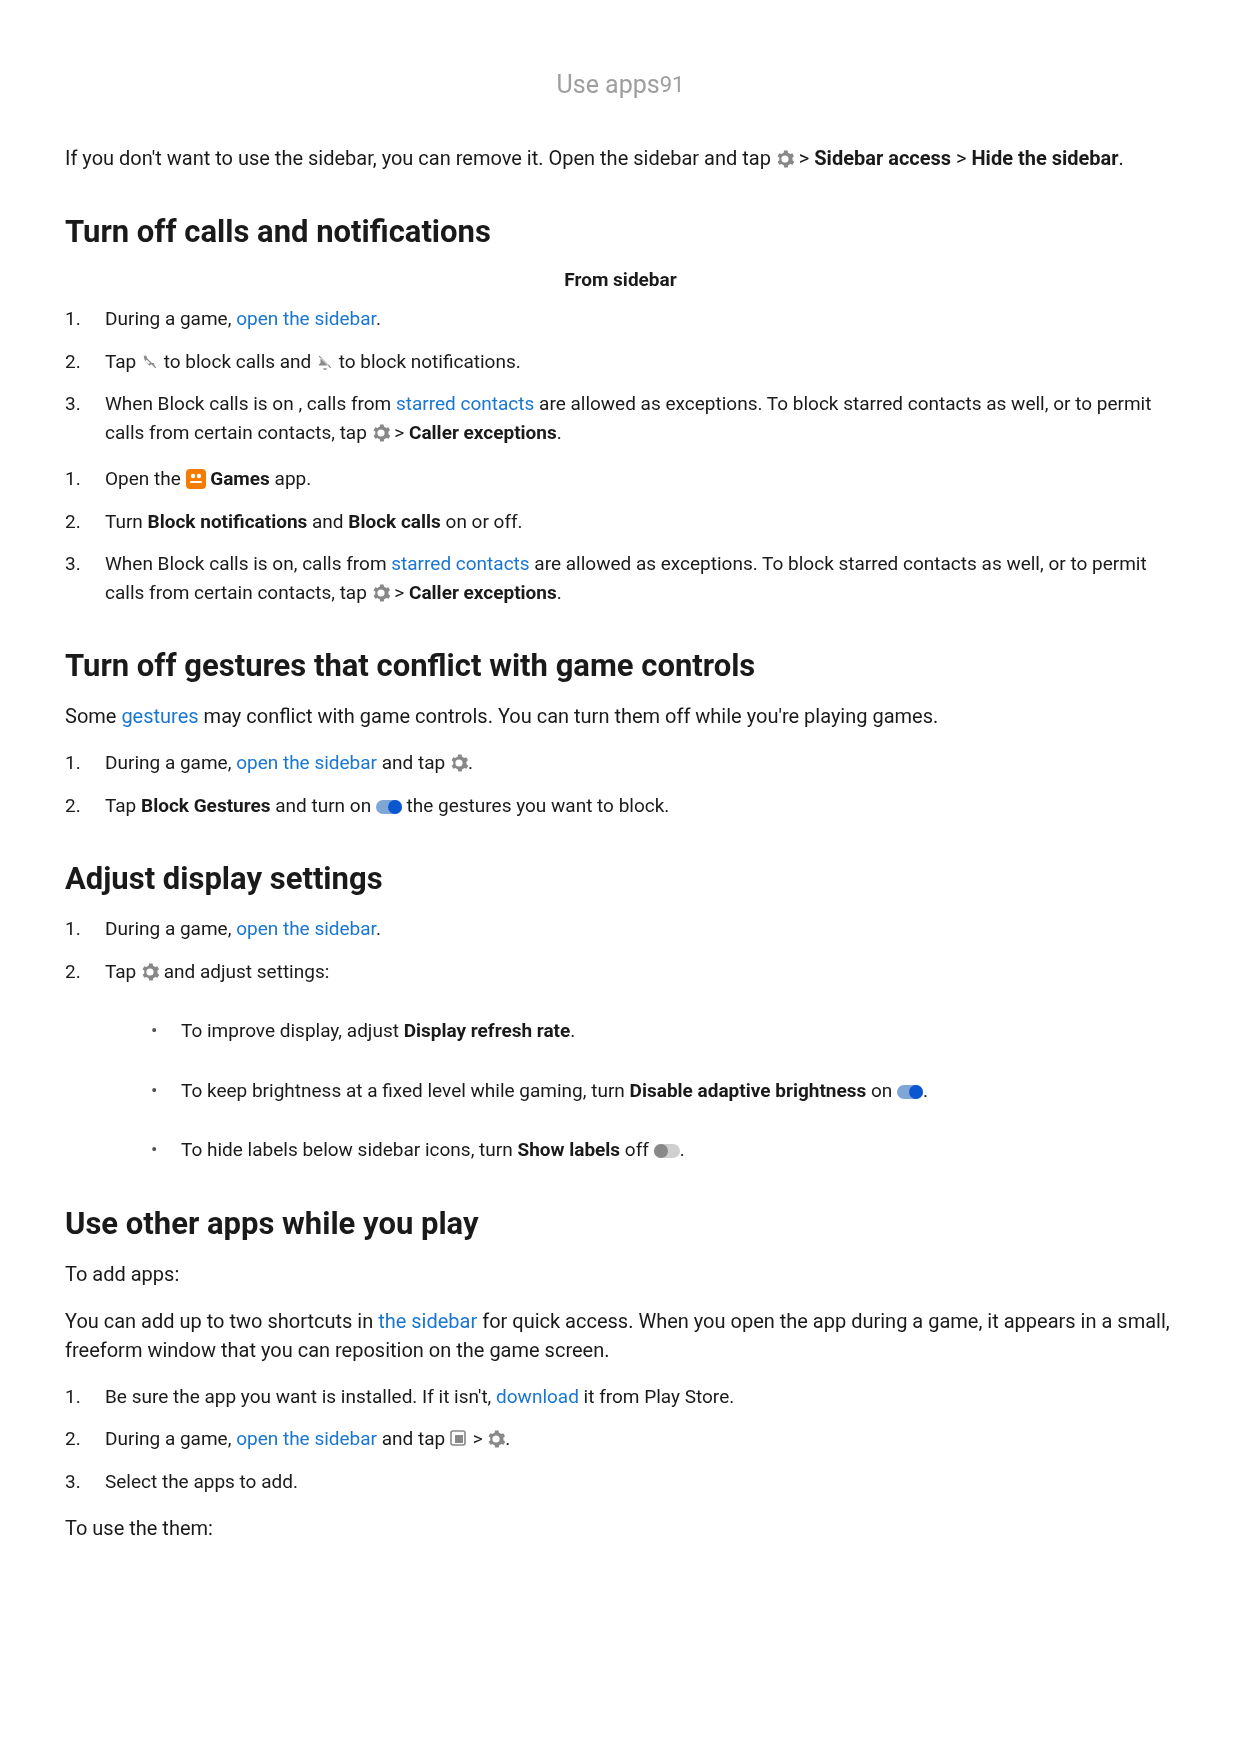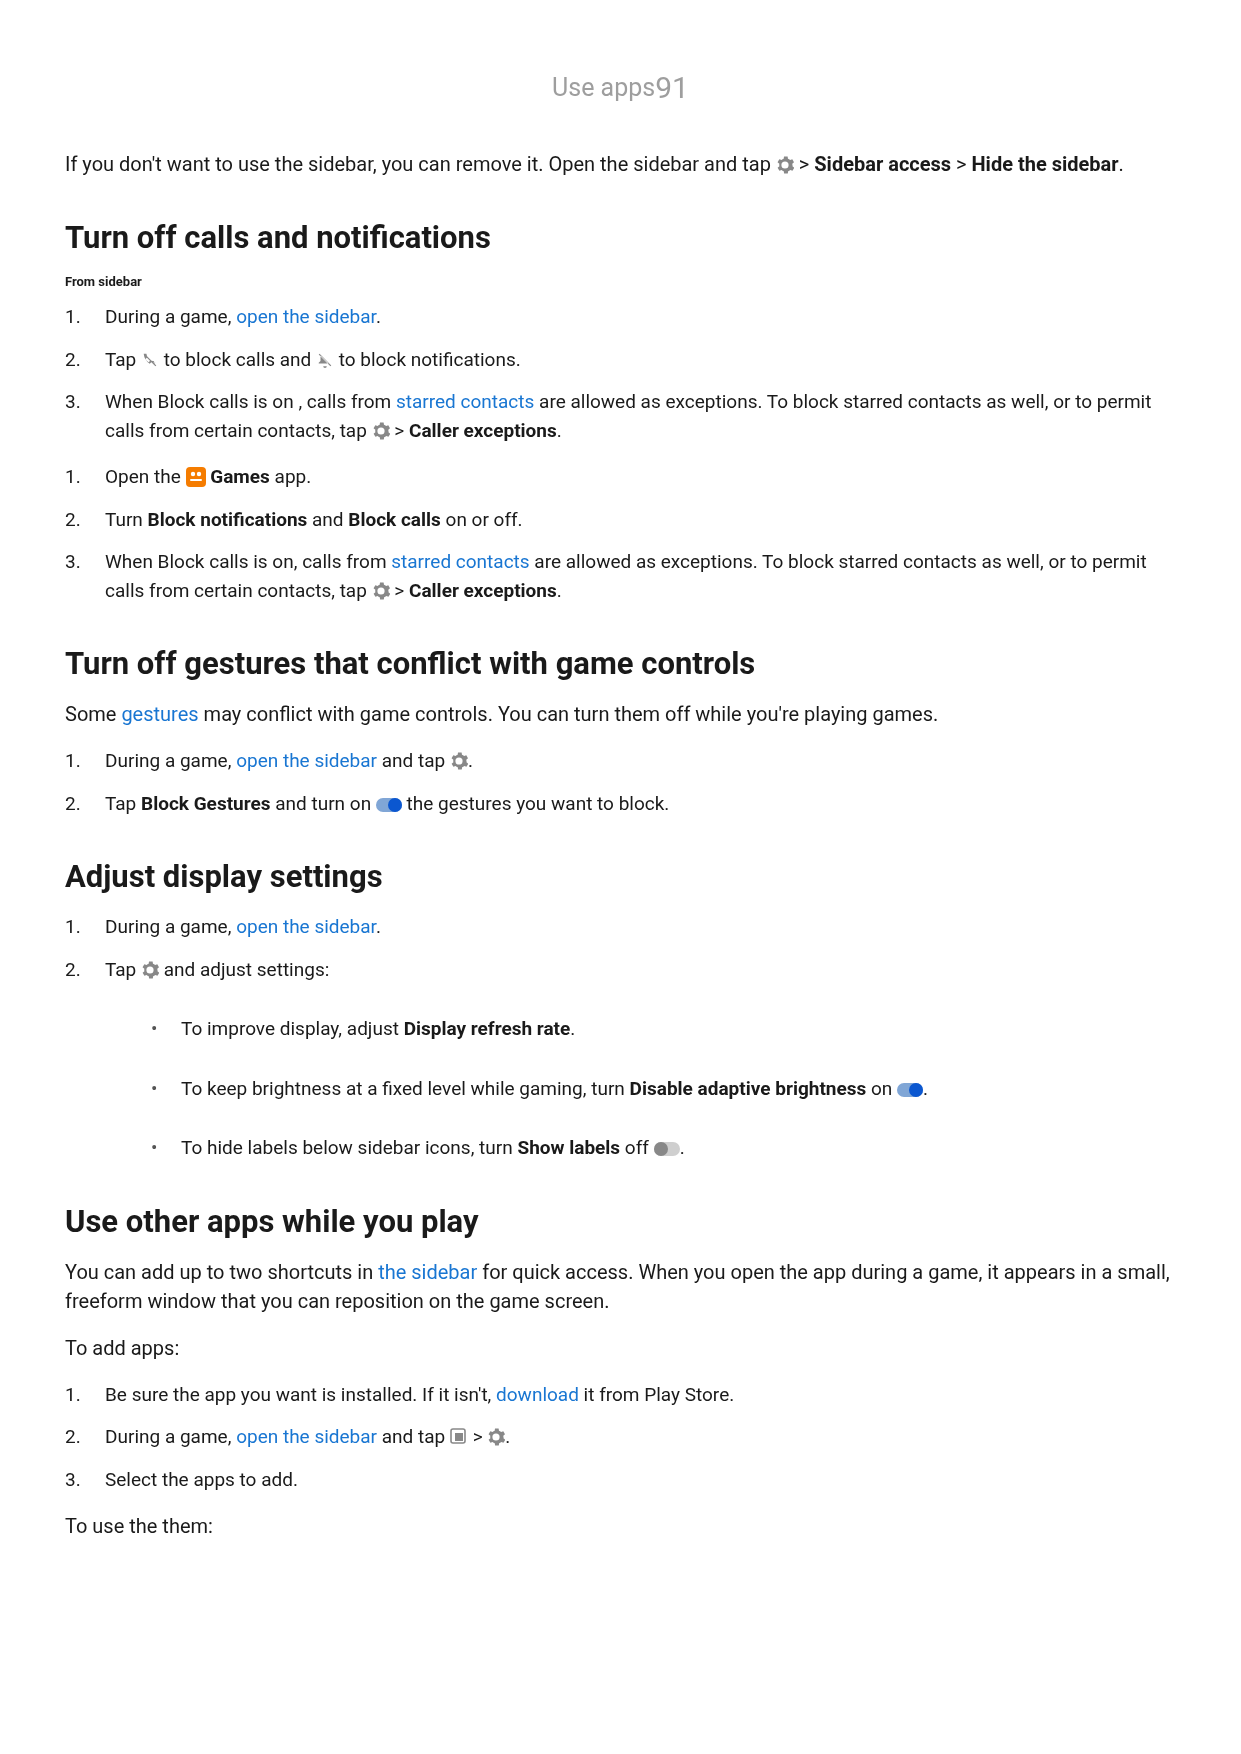--- a/index.html
+++ b/index.html
@@ -19,30 +19,31 @@
   .header {
     display: flex;
     justify-content: center;
     align-items: center;
     color: #9e9e9e;
     font-size: 25px;
     font-weight: 400;
     margin-bottom: 45px;
   }
   .header-left {}
-  .header-right { font-size: 30px; }
+  .header-right { font-size: 22px; }
   h2 {
     font-size: 31px;
     font-weight: 700;
     margin: 40px 0 18px 0;
   }
   .subhead {
-    font-size: 13px;
+    font-size: 19px;
     font-weight: 700;
     margin: 4px 0 14px 0;
+    text-align: center;
   }
   .body-text, p.body-text {
     font-size: 20px;
     line-height: 1.45;
     margin: 0 0 18px 0;
   }
   ol {
     list-style: none;
     padding: 0;
     margin: 0 0 18px 0;
@@ -262,24 +263,24 @@
         </li>
         <li>
           <span>To hide labels below sidebar icons, turn </span><span class="bold">Show labels</span><span> off </span>
           <span class="toggle-pill off"><span class="knob"></span></span><span>.</span>
         </li>
       </ul>
     </li>
   </ol>
 
   <h2>Use other apps while you play</h2>
+  <p class="body-text">To add apps:</p>
   <p class="body-text">
     <span>You can add up to two shortcuts in </span><span class="link">the sidebar</span><span> for quick access. When you open the app during a game, it appears in a small, freeform window that you can reposition on the game screen.</span>
   </p>
-  <p class="body-text">To add apps:</p>
   <ol>
     <li>
       <span class="num">1.</span>
       <span>Be sure the app you want is installed. If it isn't, </span><span class="link">download</span><span> it from Play Store.</span>
     </li>
     <li>
       <span class="num">2.</span>
       <span>During a game, </span><span class="link">open the sidebar</span><span> and tap </span>
       <span class="freeform-icon"><svg width="16" height="16" viewBox="0 0 16 16">
             <use href="#freeform"></use>

